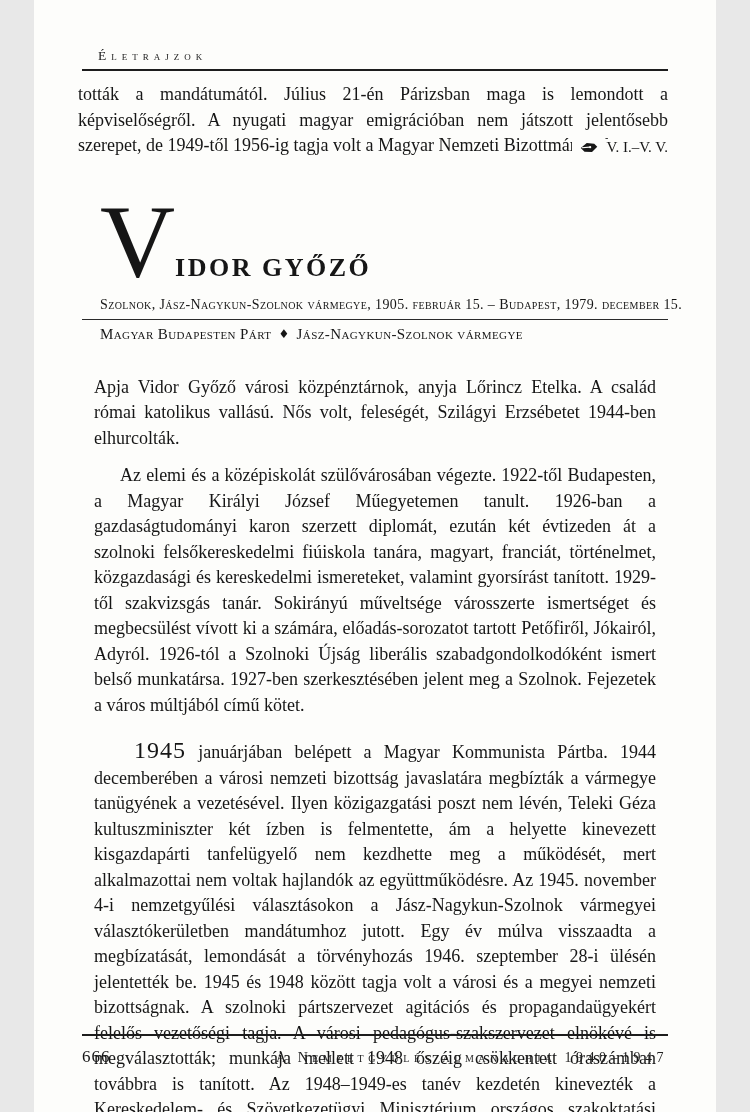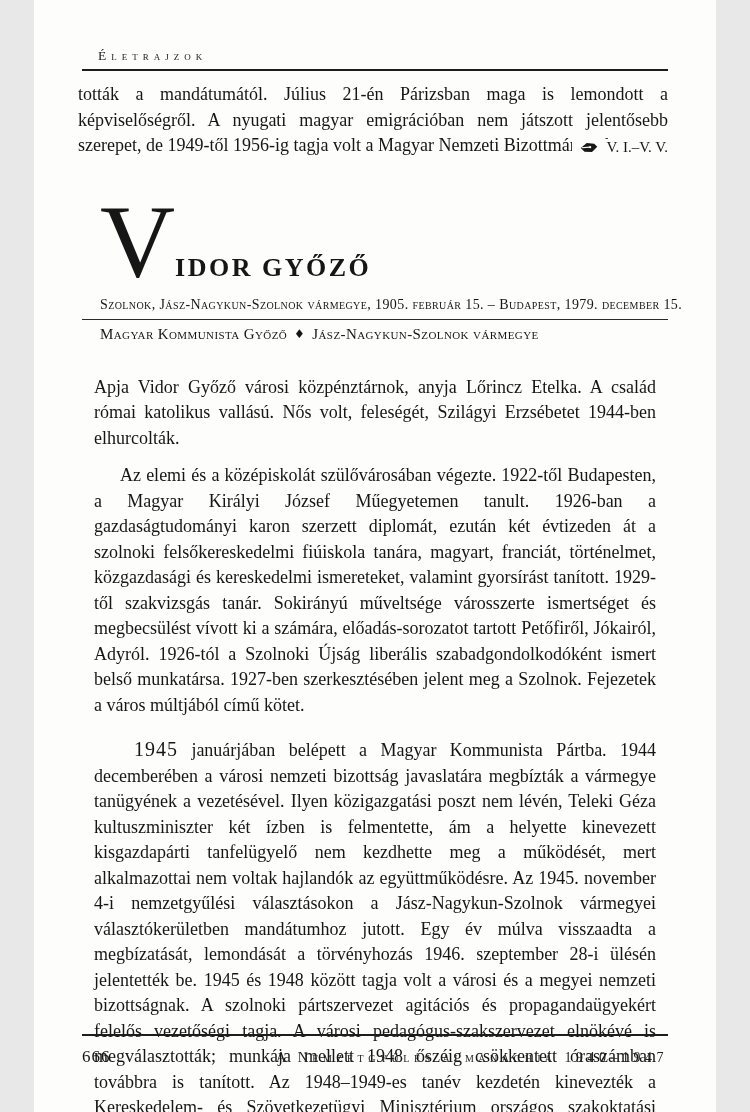--- a/index.html
+++ b/index.html
@@ -82,21 +82,21 @@
   .bio{margin-top:32px;}
   .bio p{
     margin:12px;
     font-size:18px;
     line-height:25.5px;
     text-align:justify;
   }
   .bio .p2{text-indent:26px;}
   .bio .p3{margin-top:20px;text-indent:40px;}
   .it{}
-  .year{font-size:20px;line-height:1;letter-spacing:1px;}
+  .year{font-size:24px;line-height:1;letter-spacing:1px;}
 
   
   .footer{position:absolute;left:48px;right:48px;top:1034px;}
   .foot-row{
     display:flex;
     justify-content:space-between;
     align-items:baseline;
     margin-top:11px;
   }
   .pageno{font-size:17px;font-weight:normal;letter-spacing:1px;}
@@ -128,21 +128,21 @@
     </span>
   </div>
 
   <section class="margins">
     <div class="entry-head">
       <h1 class="name"><span class="initial">V</span><span class="rest">IDOR GYŐZŐ</span></h1>
       <div class="vitals sc">Szolnok, Jász-Nagykun-Szolnok vármegye, 1905. február 15. – Budapest, 1979. december 15.</div>
     </div>
     <div class="rule rule-thin vitals-rule"></div>
     <div class="affil sc entry-head">
-      <span>Magyar Kommunista Győző</span><span class="diamond">♦</span><span>Jász-Nagykun-Szolnok vármegye</span>
+      <span>Magyar Budapesten Párt</span><span class="diamond">♦</span><span>Jász-Nagykun-Szolnok vármegye</span>
     </div>
 
     <div class="bio">
       <p class="p1">Apja Vidor Győző városi közpénztárnok, anyja Lőrincz Etelka. A család római katolikus vallású. Nős volt, feleségét, Szilágyi Erzsébetet 1944-ben elhurcolták.</p>
       <p class="p2"><span>Az elemi és a középiskolát szülővárosában végezte. 1922-től Budapesten, a Magyar Királyi József Műegyetemen tanult. 1926-ban a gazdaságtudományi karon szerzett diplomát, ezután két évtizeden át a szolnoki felsőkereskedelmi fiúiskola tanára, magyart, franciát, történelmet, közgazdasági és kereskedelmi ismereteket, valamint gyorsírást tanított. 1929-től szakvizsgás tanár. Sokirányú műveltsége városszerte ismertséget és megbecsülést vívott ki a számára, előadás-sorozatot tartott Petőfiről, Jókairól, Adyról. 1926-tól a </span><span class="it">Szolnoki Újság</span><span> liberális szabadgondolkodóként ismert belső munkatársa. 1927-ben szerkesztésében jelent meg a Szolnok. Fejezetek a város múltjából című kötet.</span></p>
       <p class="p3"><span class="year">1945</span><span> januárjában belépett a Magyar Kommunista Pártba. 1944 decemberében a városi nemzeti bizottság javaslatára megbízták a vármegye tanügyének a vezetésével. Ilyen közigazgatási poszt nem lévén, Teleki Géza kultuszminiszter két ízben is felmentette, ám a helyette kinevezett kisgazdapárti tanfelügyelő nem kezdhette meg a működését, mert alkalmazottai nem voltak hajlandók az együttműködésre. Az 1945. november 4-i nemzetgyűlési választásokon a Jász-Nagykun-Szolnok vármegyei választókerületben mandátumhoz jutott. Egy év múlva visszaadta a megbízatását, lemondását a törvényhozás 1946. szeptember 28-i ülésén jelentették be. 1945 és 1948 között tagja volt a városi és a megyei nemzeti bizottságnak. A szolnoki pártszervezet agitációs és propagandaügyekért felelős vezetőségi tagja. A városi pedagógus-szakszervezet elnökévé is megválasztották; munkája mellett 1948 őszéig csökkentett óraszámban továbbra is tanított. Az 1948–1949-es tanév kezdetén kinevezték a Kereskedelem- és Szövetkezetügyi Minisztérium országos szakoktatási főfelügyelőjévé.</span></p>
     </div>
   </section>
 
   <footer class="footer">

